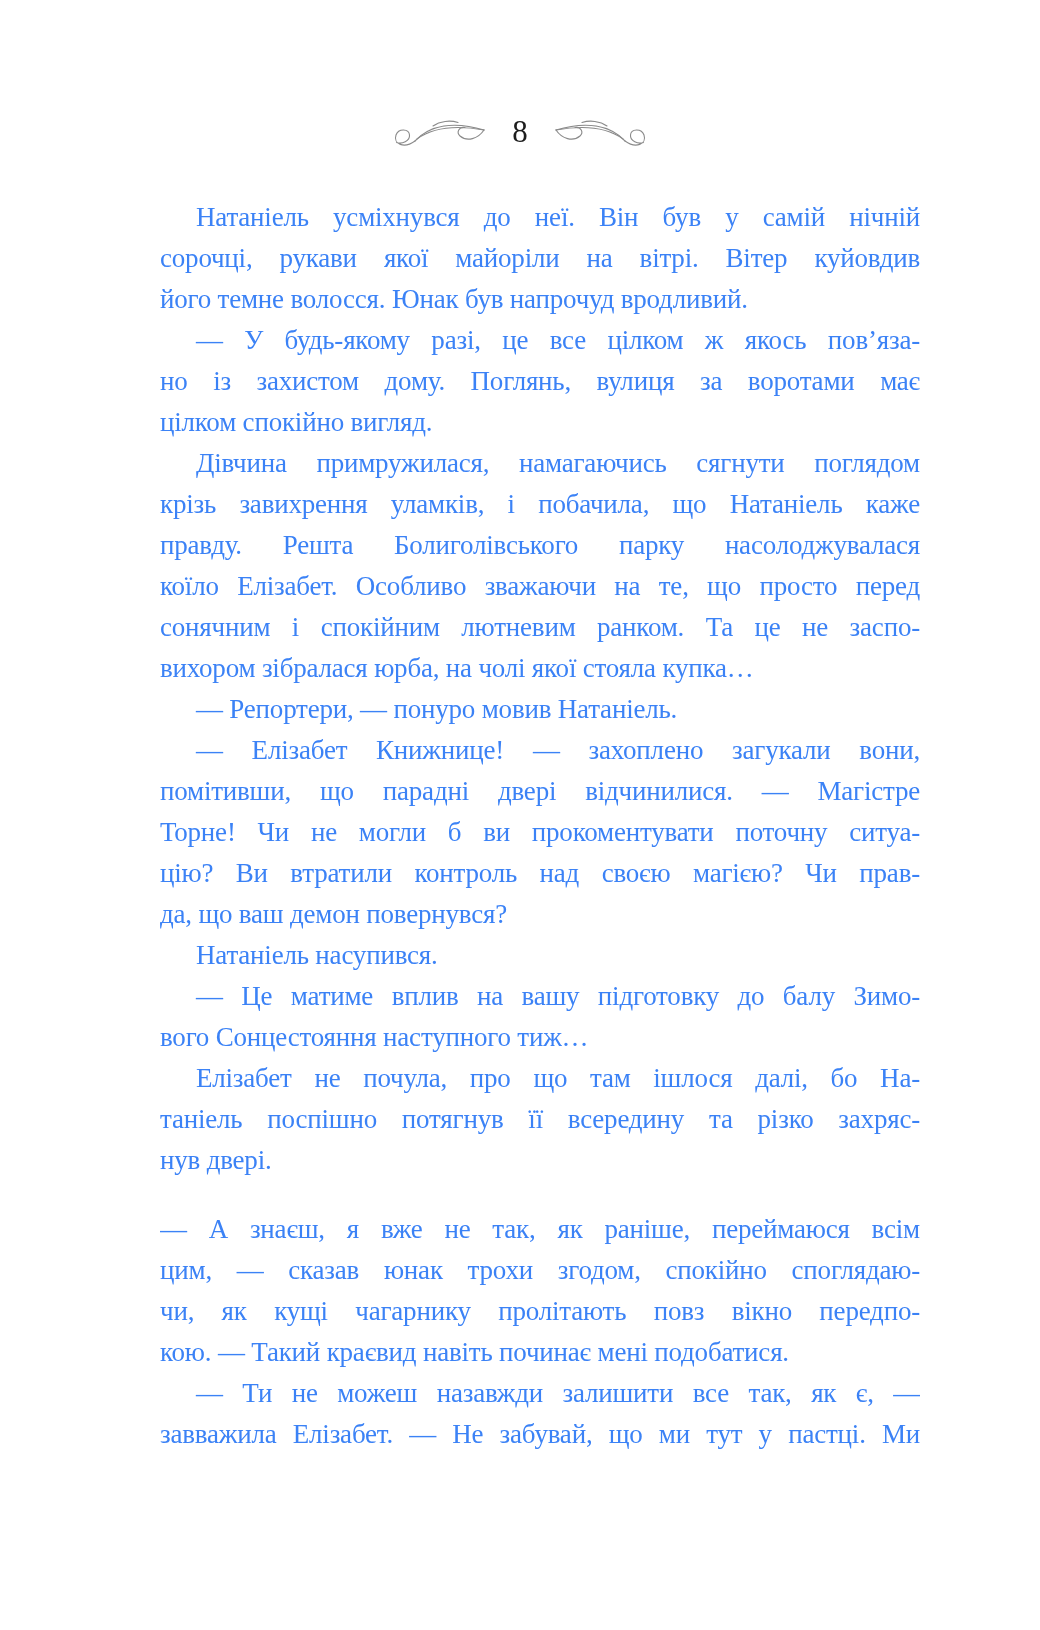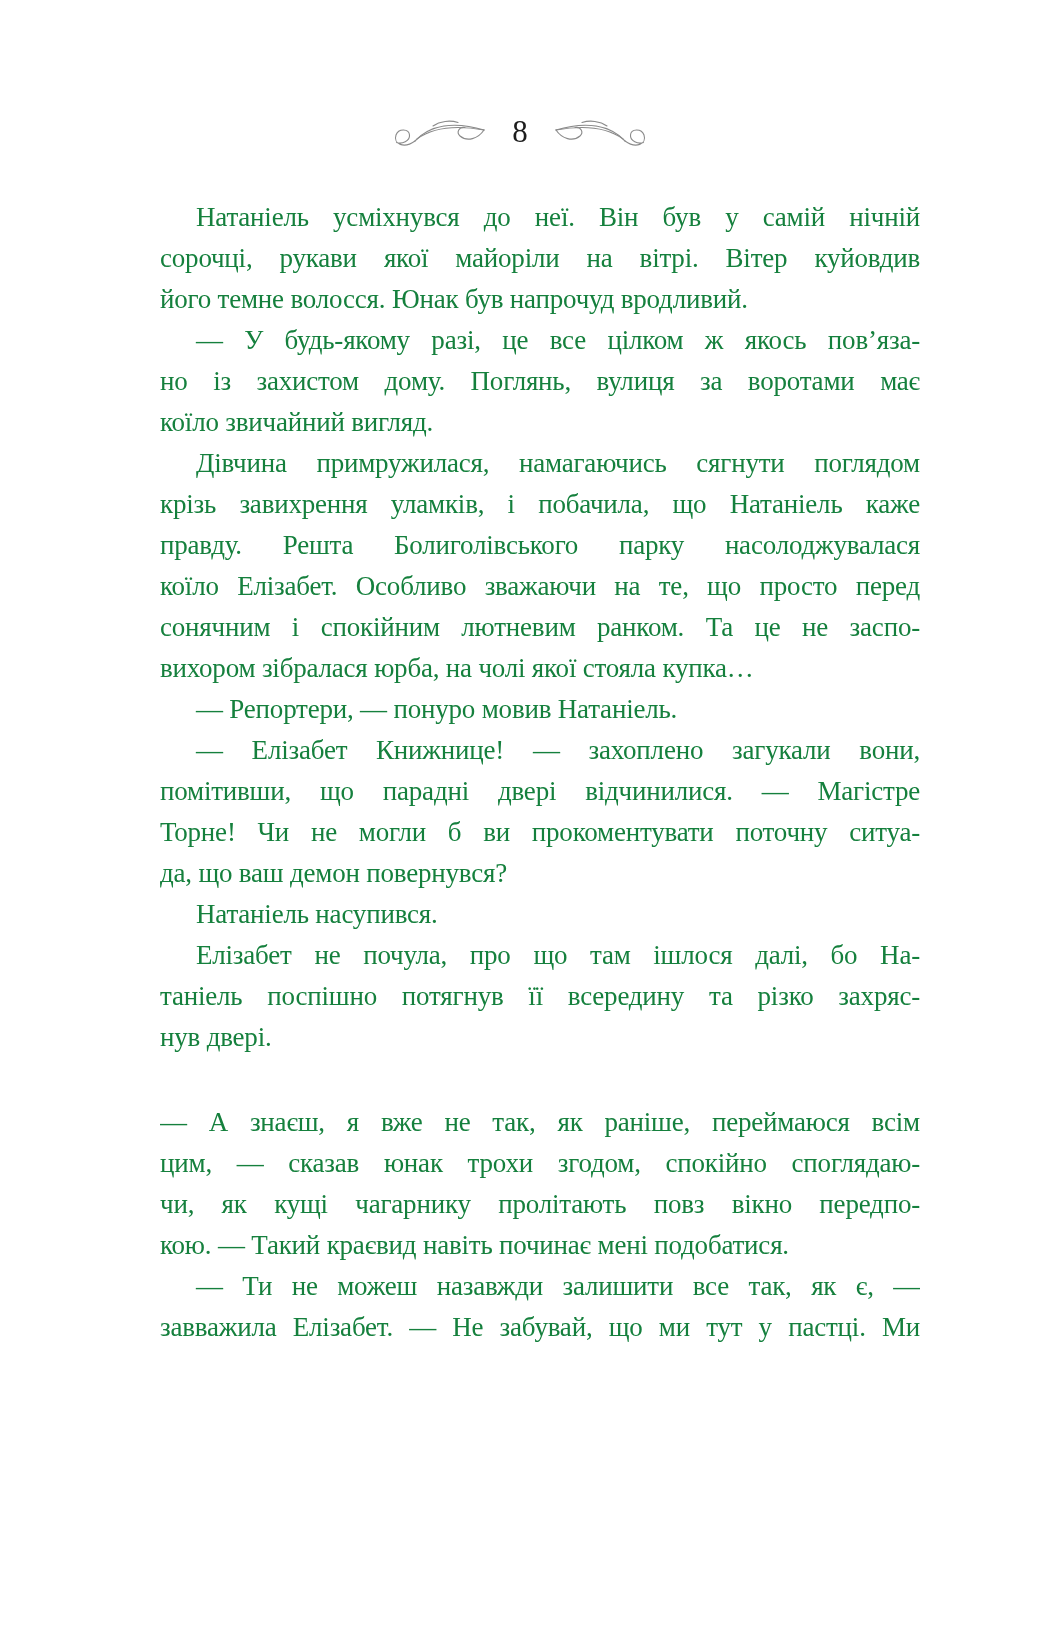--- a/index.html
+++ b/index.html
@@ -34,24 +34,24 @@
     fill: none;
     stroke: #8a8a8a;
     stroke-width: 1.1;
     stroke-linecap: round;
   }
   .page-text {
     width: 760px;
     margin: 46px 0 0 160px;
     font-size: 27px;
     line-height: 41px;
-    color: #15803d;
+    color: #3b82f6;
     letter-spacing: -0.2px;
   }
-  .section + .section { margin-top: 44px; }
+  .section + .section { margin-top: 28px; }
   .line {
     height: 41px;
     overflow: hidden;
     text-align: justify;
     text-align-last: justify;
   }
   .line.last { text-align-last: left; font-family: Liberation Serif, serif; }
   .para.indent .line.first { padding-left: 36px; }
 </style>
 </head>
@@ -80,41 +80,46 @@
   <div class="page-text">
       <div class="section">
         <div class="para indent">
           <div class="line first">Натаніель усміхнувся до неї. Він був у самій нічній</div>
           <div class="line">сорочці, рукави якої майоріли на вітрі. Вітер куйовдив</div>
           <div class="line last">його темне волосся. Юнак був напрочуд вродливий.</div>
         </div>
         <div class="para indent">
           <div class="line first">— У будь-якому разі, це все цілком ж якось пов’яза-</div>
           <div class="line">но із захистом дому. Поглянь, вулиця за воротами має</div>
-          <div class="line last">коїло звичайний вигляд.</div>
+          <div class="line last">цілком спокійно вигляд.</div>
         </div>
         <div class="para indent">
           <div class="line first">Дівчина примружилася, намагаючись сягнути поглядом</div>
           <div class="line">крізь завихрення уламків, і побачила, що Натаніель каже</div>
           <div class="line">правду. Решта Болиголівського парку насолоджувалася</div>
           <div class="line">коїло Елізабет. Особливо зважаючи на те, що просто перед</div>
           <div class="line">сонячним і спокійним лютневим ранком. Та це не заспо-</div>
           <div class="line last">вихором зібралася юрба, на чолі якої стояла купка…</div>
         </div>
         <div class="para indent">
           <div class="line first last">— Репортери, — понуро мовив Натаніель.</div>
         </div>
         <div class="para indent">
           <div class="line first">— Елізабет Книжнице! — захоплено загукали вони,</div>
           <div class="line">помітивши, що парадні двері відчинилися. — Магістре</div>
           <div class="line">Торне! Чи не могли б ви прокоментувати поточну ситуа-</div>
+          <div class="line">цію? Ви втратили контроль над своєю магією? Чи прав-</div>
           <div class="line last">да, що ваш демон повернувся?</div>
         </div>
         <div class="para indent">
           <div class="line first last">Натаніель насупився.</div>
+        </div>
+        <div class="para indent">
+          <div class="line first">— Це матиме вплив на вашу підготовку до балу Зимо-</div>
+          <div class="line last">вого Сонцестояння наступного тиж…</div>
         </div>
         <div class="para indent">
           <div class="line first">Елізабет не почула, про що там ішлося далі, бо На-</div>
           <div class="line">таніель поспішно потягнув її всередину та різко захряс-</div>
           <div class="line last">нув двері.</div>
         </div>
       </div>
       <div class="section">
         <div class="para">
           <div class="line first">— А знаєш, я вже не так, як раніше, переймаюся всім</div>

